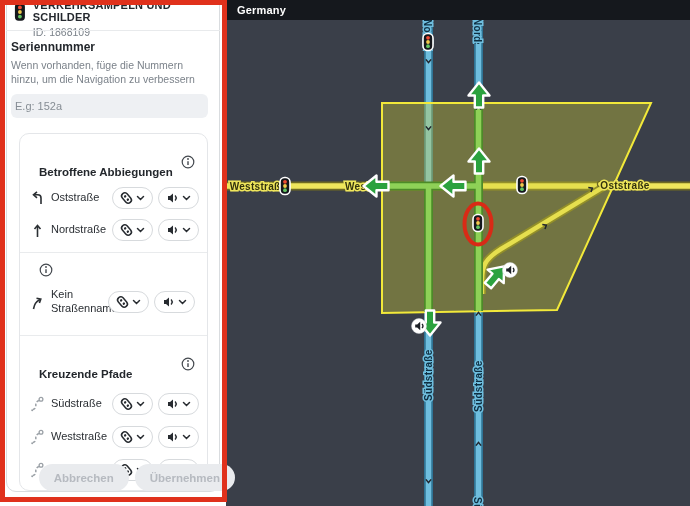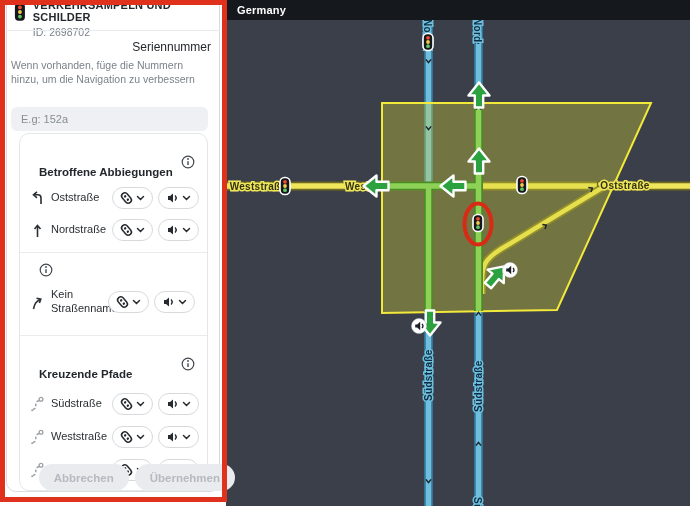--- a/index.html
+++ b/index.html
@@ -21,24 +21,24 @@
   #red-frame { position:absolute; left:0; top:0; width:227px; height:502px;
     border:5px solid #e0311c; z-index:40; pointer-events:none; }
 
   .head { position:absolute; left:14px; top:2px; width:200px; display:flex; gap:7px; }
   .head-txt { padding-top:0; }
   .panel-title { font-size:11px; font-weight:bold; color:#24282e; letter-spacing:.2px; margin-top:-3px; }
   .panel-id { font-size:10.5px; color:#7b828a; margin-top:3px; }
   .hdivider { position:absolute; left:6px; right:6px; top:30px; height:1px; background:#e8eaec; }
 
   .serial { position:absolute; left:11px; top:40px; width:200px; }
-  .serial h3 { font-size:12px; font-weight:normal; color:#23272c;text-align:right; }
+  .serial h3 { font-size:12px; font-weight:bold; color:#23272c; }
   .serial p { font-size:10.5px; color:#7b828a; line-height:1.35; margin-top:4px; width:198px; }
-  .serial input { margin-top:21px; width:197px; height:24px; background:#eef0f3; border:none;
-    border-radius:6px; font-size:11px; padding-left:10px; color:#3a3f45; font-family:"Liberation Sans",sans-serif; }
+  .serial input { margin-top:8px; width:197px; height:24px; background:#eef0f3; border:none;
+    border-radius:6px; font-size:11px; padding-left:4px; color:#3a3f45; font-family:"Liberation Sans",sans-serif; }
   .serial input::placeholder { color:#868d94; }
 
   .card { position:absolute; left:19px; top:133px; width:189px; border:1px solid #e4e6e9;
     border-radius:10px; padding-bottom:6px; }
   .sec-head { display:flex; align-items:center; justify-content:space-between;
     padding:0 12px 0 19px; margin-top:12px; }
   .sec-head.m2 { margin-top:10px; }
   .sec-title { font-size:11.5px; font-weight:bold; color:#23272c;margin-top:20px; }
   .card-divider { height:1px; background:#e9ebed; margin:8px 0 0 0; }
   .row { display:flex; align-items:center; height:28px; margin-top:6px; padding:0 8px 0 9px; }
@@ -171,21 +171,21 @@
 
     <div class="head">
       <svg width="13" height="20" viewBox="0 0 13 20">
         <rect x="1" y="0.5" width="11" height="19" rx="4" fill="#14171c"></rect>
         <circle cx="6.5" cy="5" r="2.1" fill="#ef4b33"></circle>
         <circle cx="6.5" cy="10" r="2.1" fill="#f2c94c"></circle>
         <circle cx="6.5" cy="15" r="2.1" fill="#62c462"></circle>
       </svg>
       <div class="head-txt">
         <div class="panel-title">VERKEHRSAMPELN UND SCHILDER</div>
-        <div class="panel-id">ID: 2698702</div>
+        <div class="panel-id">ID: 1868109</div>
       </div>
     </div>
     <div class="hdivider"></div>
 
     <div class="serial">
       <h3>Seriennummer</h3>
       <p>Wenn vorhanden, füge die Nummern hinzu, um die Navigation zu verbessern</p>
       <input type="text" placeholder="E.g: 152a" style="">
     </div>
 

